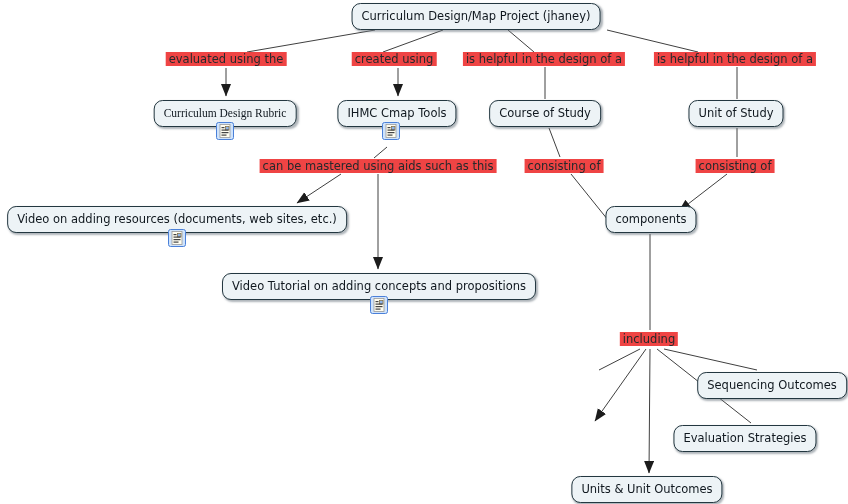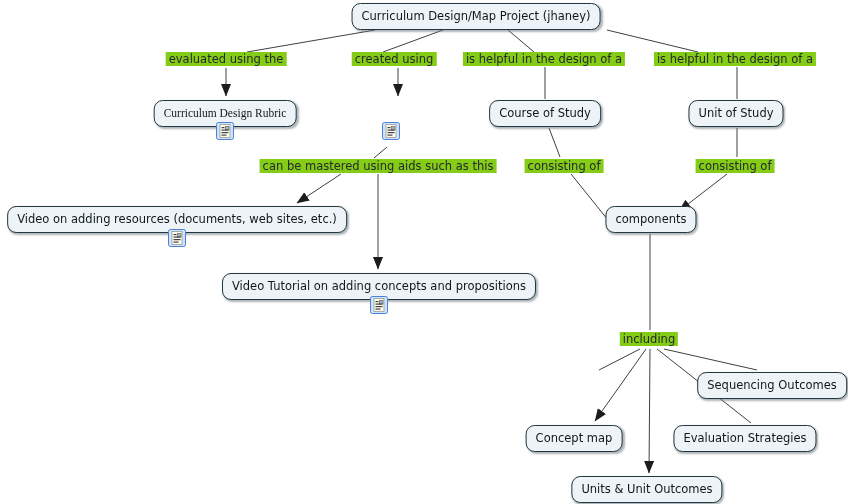--- a/index.html
+++ b/index.html
@@ -11,21 +11,21 @@
   svg.links line{stroke:#404040;stroke-width:1;}
   .node{
     position:absolute;transform:translateX(-50%);z-index:2;
     background:#edf3f6;border:1px solid #233740;border-radius:9px;
     padding:5px 9px;font-size:11.5px;line-height:15px;color:#10181f;
     white-space:nowrap;text-align:center;
     box-shadow:1.5px 1.5px 2px rgba(110,120,130,.55);
   }
   .phrase{
     position:absolute;transform:translateX(-50%);z-index:2;
-    background:#84cc16;font-size:11.5px;line-height:14px;color:#26292c;
+    background:#ef4444;font-size:11.5px;line-height:14px;color:#26292c;
     white-space:nowrap;padding:0 3px;
   }
   .res-icon{position:absolute;transform:translateX(-50%);z-index:3;width:18px;height:18px;display:block;cursor:pointer;}
   
   #n-root{left:476px;top:3px;}
   #n-rubric{left:225px;top:100px;font-family:Liberation Serif, serif;}
   #n-ihmc{left:397px;top:100px;}
   #n-course{left:545px;top:100px;}
   #n-unit{left:736px;top:100px;}
   #n-vres{left:177px;top:206px;}
@@ -89,27 +89,27 @@
     <line x1="650" y1="234" x2="650" y2="330"></line>
     <line x1="640" y1="349" x2="599" y2="370"></line>
     <line x1="646" y1="349" x2="595" y2="421" marker-end="url(#arrow)"></line>
     <line x1="650" y1="349" x2="649" y2="473" marker-end="url(#arrow)"></line>
     <line x1="657" y1="349" x2="751" y2="423"></line>
     <line x1="664" y1="349" x2="757" y2="370"></line>
   </svg>
 
   <div class="node" id="n-root">Curriculum Design/Map Project (jhaney)</div>
   <div class="node" id="n-rubric">Curriculum Design Rubric</div>
+  <div class="node" id="n-ihmc">IHMC Cmap Tools</div>
   <div class="node" id="n-course">Course of Study</div>
   <div class="node" id="n-unit">Unit of Study</div>
   <div class="node" id="n-vres">Video on adding resources (documents, web sites, etc.)</div>
   <div class="node" id="n-components">components</div>
   <div class="node" id="n-vtut">Video Tutorial on adding concepts and propositions</div>
   <div class="node" id="n-sequencing">Sequencing Outcomes</div>
-  <div class="node" id="n-conceptmap">Concept map</div>
   <div class="node" id="n-evaluation">Evaluation Strategies</div>
   <div class="node" id="n-unitsout">Units &amp; Unit Outcomes</div>
 
   <div class="phrase" id="p-evaluated">evaluated using the</div>
   <div class="phrase" id="p-created">created using</div>
   <div class="phrase" id="p-helpful1">is helpful in the design of a</div>
   <div class="phrase" id="p-helpful2">is helpful in the design of a</div>
   <div class="phrase" id="p-mastered">can be mastered using aids such as this</div>
   <div class="phrase" id="p-consisting1">consisting of</div>
   <div class="phrase" id="p-consisting2">consisting of</div>

